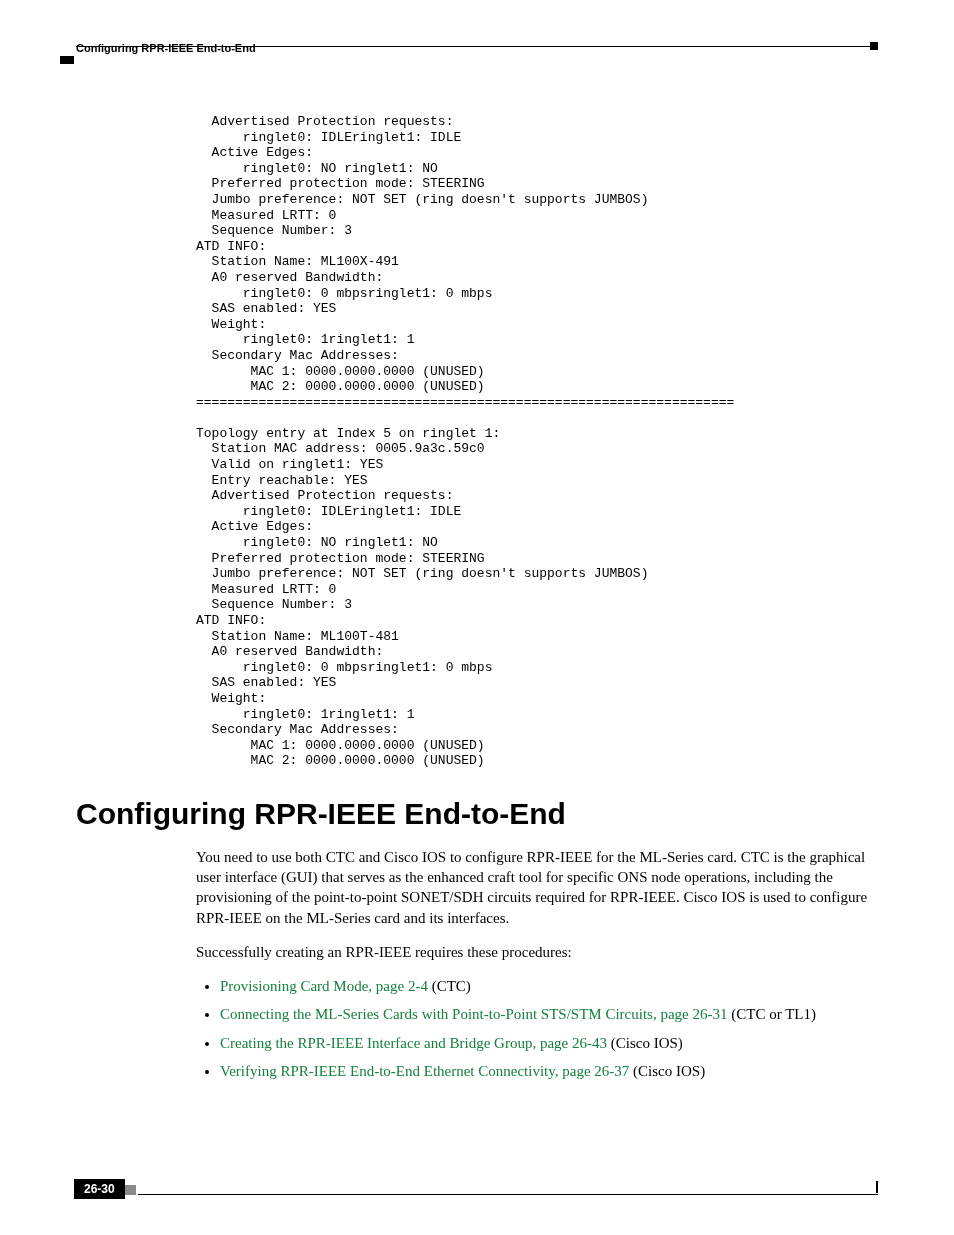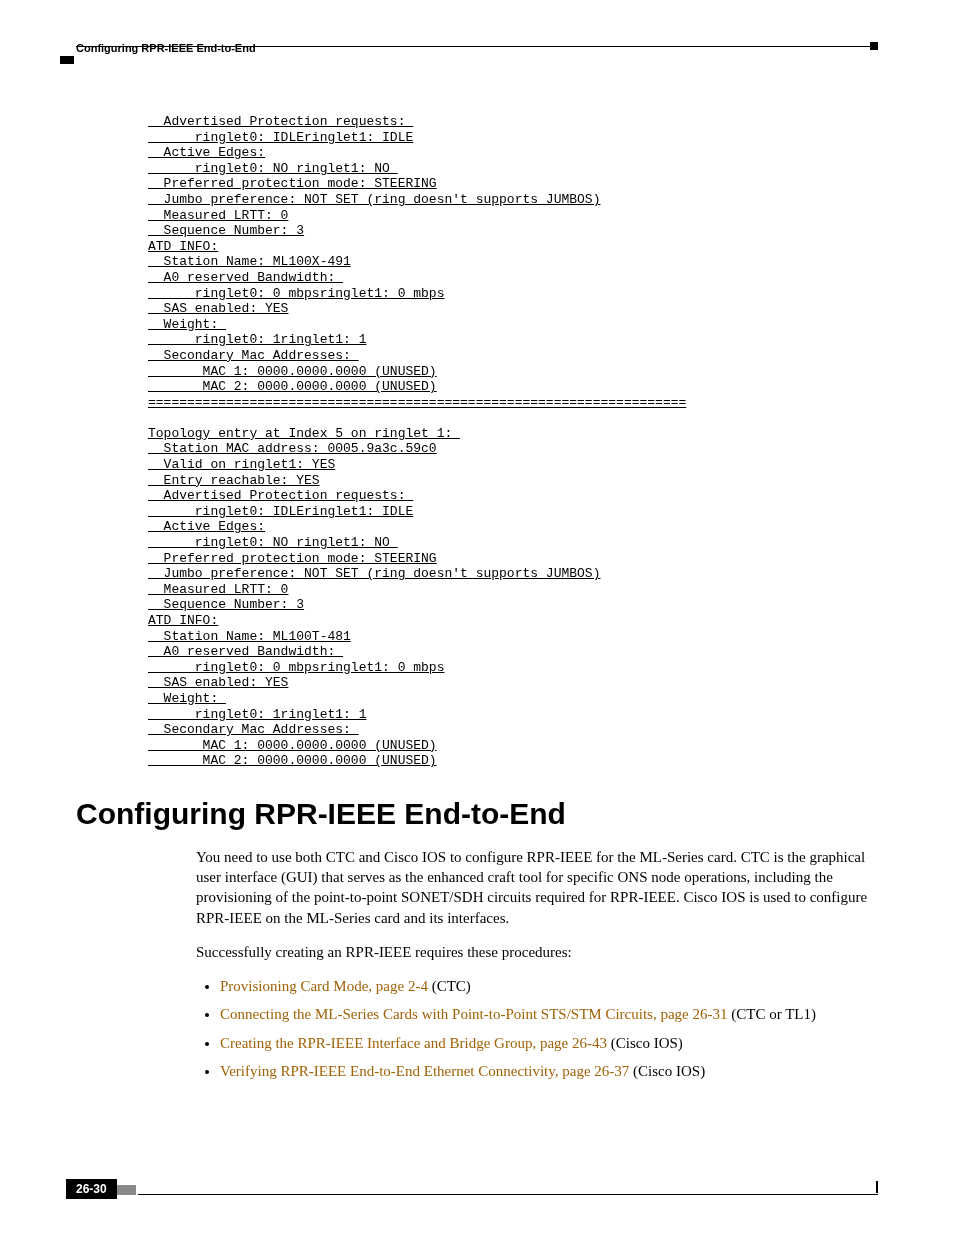--- a/index.html
+++ b/index.html
@@ -54,22 +54,21 @@
     width: 14px;
     height: 8px;
     background: #000;
   }
   .code-block {
     font-family: "Courier New", Courier, monospace;
     font-size: 13px;
     white-space: pre;
     line-height: 1.2;
     margin-top: 60px;
-    margin-left: 72px;
-    text-decoration: underline;
+    margin-left: 120px;
   }
   h1.section-heading {
     font-family: Arial, Helvetica, sans-serif;
     font-weight: 700;
     font-size: 30px;
     margin: 28px 0 16px 0;
   }
   .body-text {
     font-size: 15px;
     line-height: 1.35;
@@ -78,21 +77,21 @@
   ul.proc-list {
     margin: 0 0 0 120px;
     padding-left: 24px;
     font-size: 15px;
   }
   ul.proc-list li {
     margin-bottom: 8px;
     line-height: 1.35;
   }
   .link {
-    color: #a16207;
+    color: #15803d;
     font-family: Liberation Serif, serif;
   }
   .footer {
     position: absolute;
     left: 58px;
     right: 76px;
     bottom: 38px;
   }
   .footer-rule {
     border-top: 1px solid #000;
@@ -100,21 +99,21 @@
     margin-left: 80px;
   }
   .footer-title {
     font-family: Arial, Helvetica, sans-serif;
     font-weight: bold;
     font-size: 11px;
     margin-left: 80px;
   }
   .page-num-box {
     position: absolute;
-    left: 8px;
+    left: 16px;
     bottom: -2px;
     background: #000;
     color: #fff;
     font-family: Arial, Helvetica, sans-serif;
     font-weight: bold;
     font-size: 12px;
     padding: 3px 10px;
   }
   .page-num-tail {
     position: absolute;

